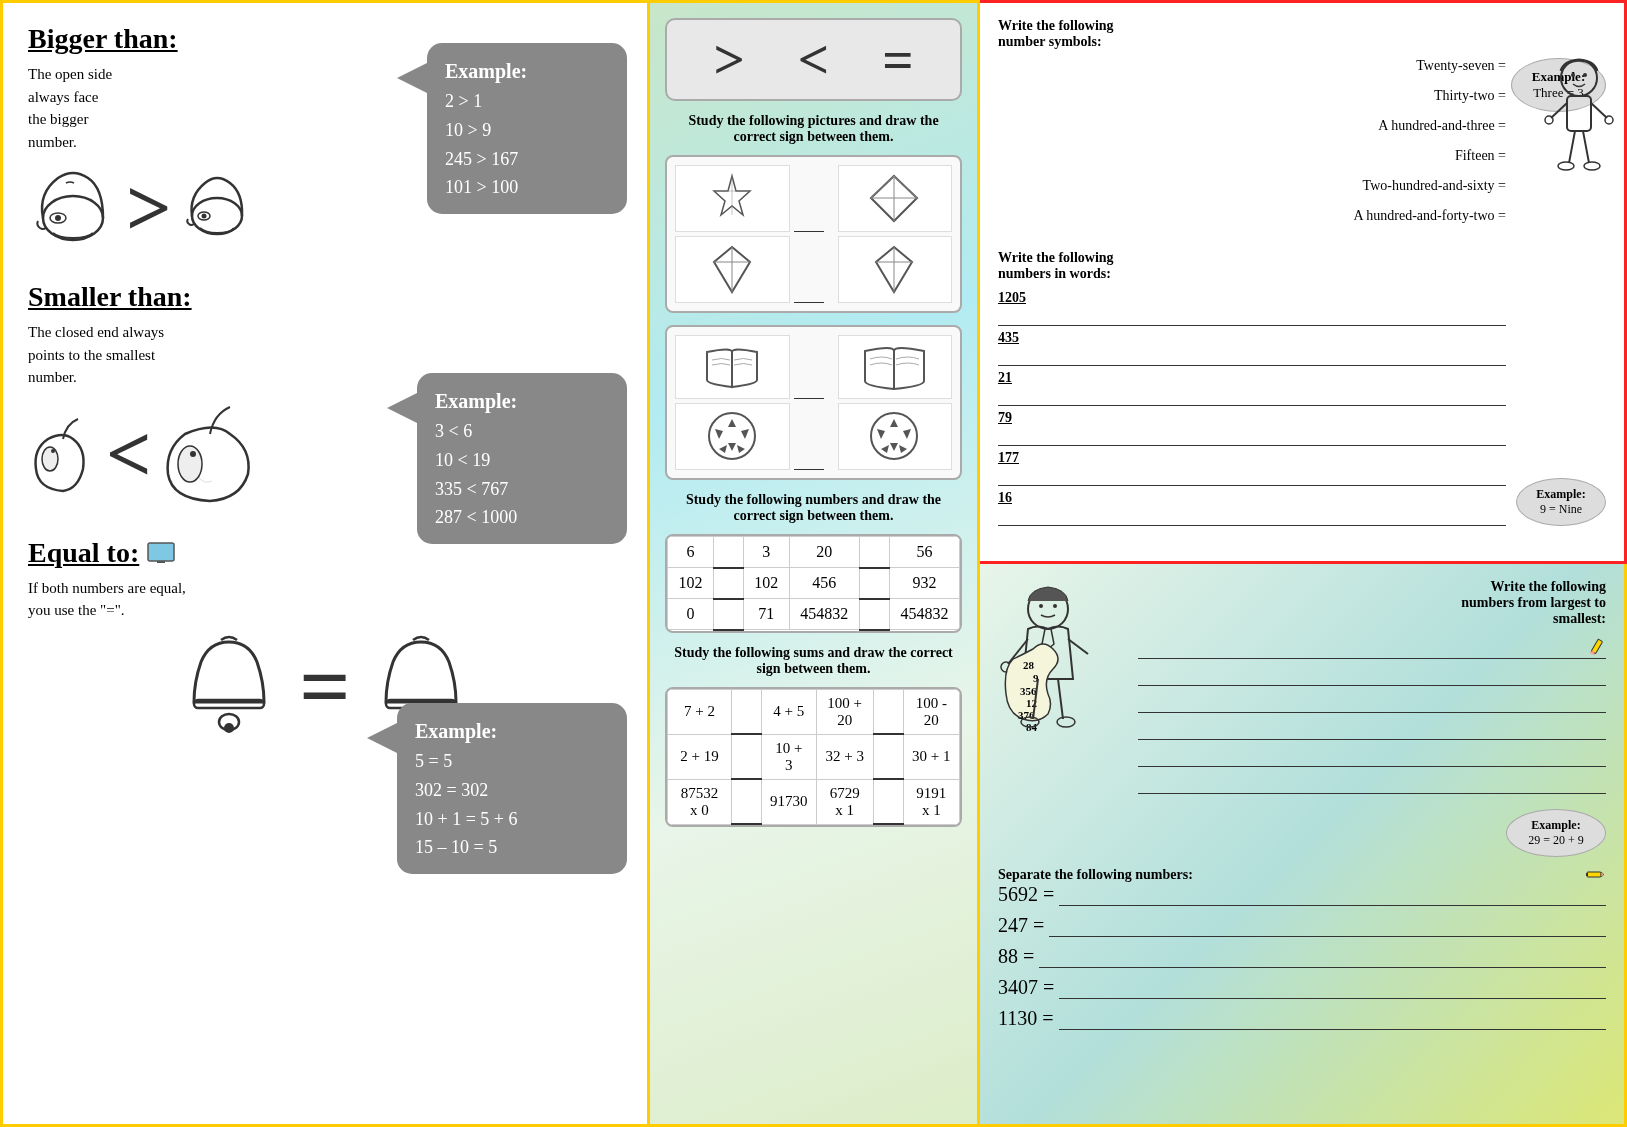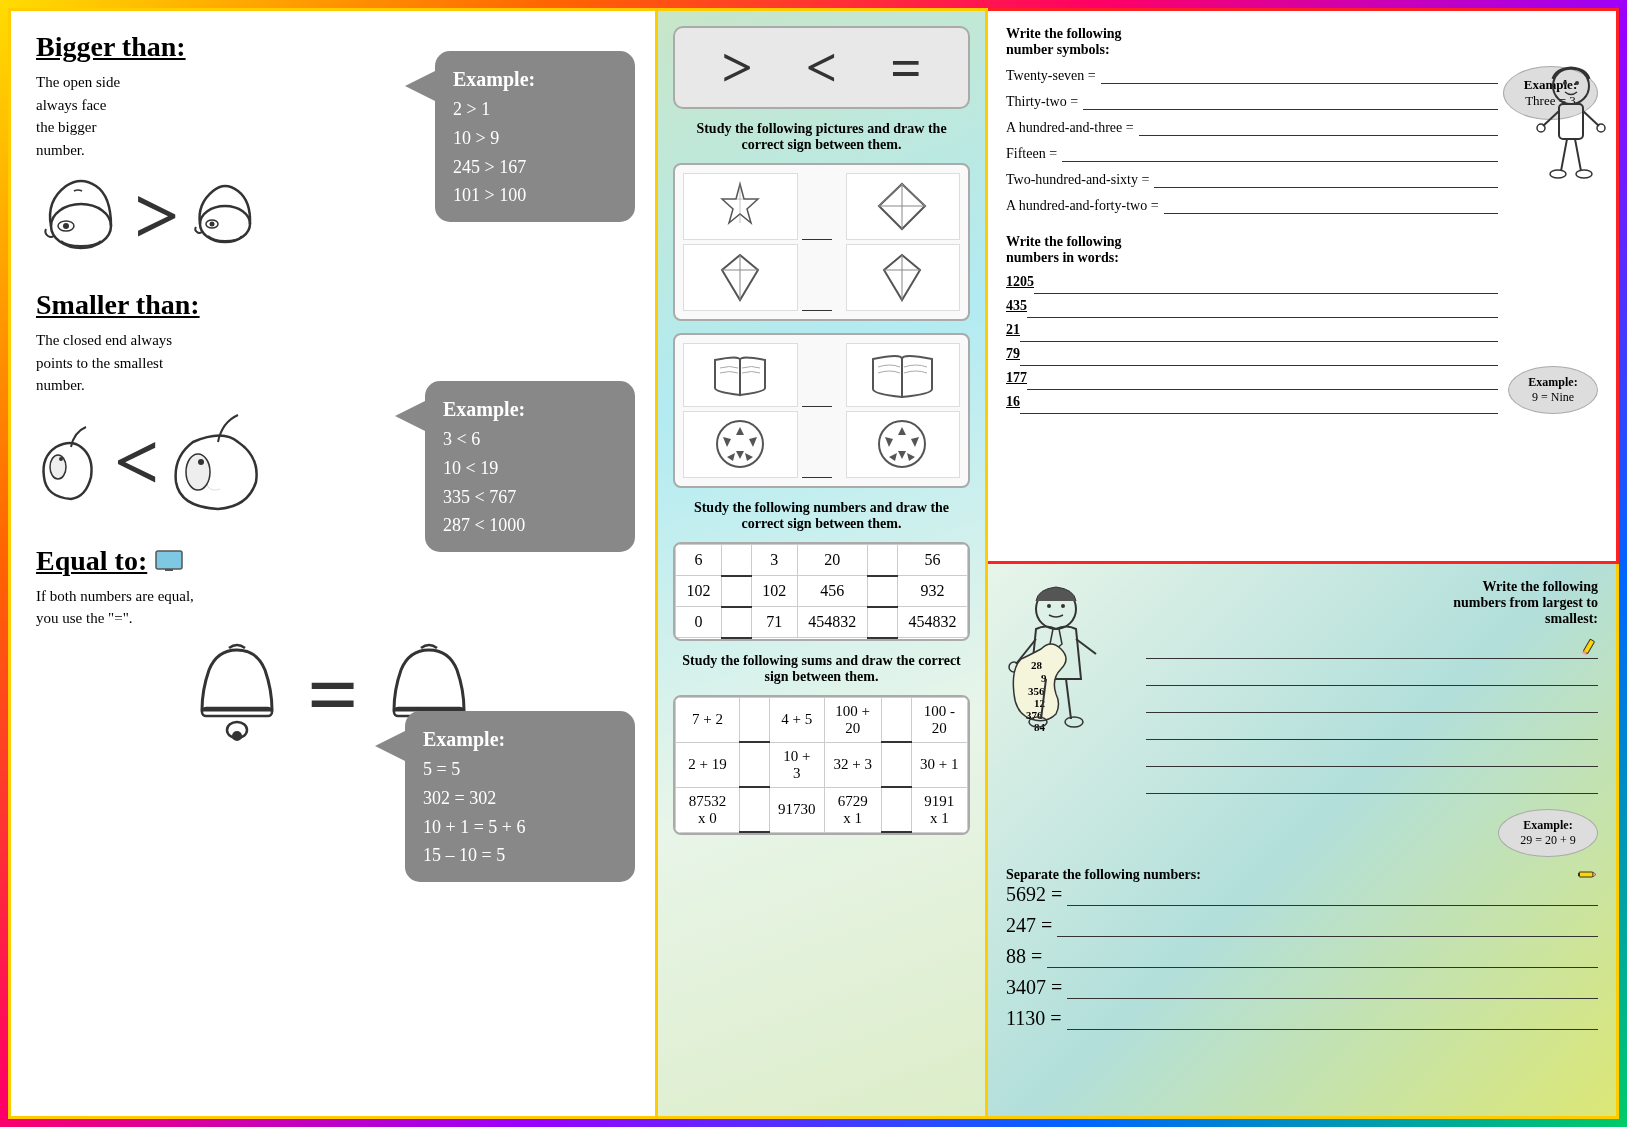--- a/index.html
+++ b/index.html
@@ -8,21 +8,20 @@
       height: 1127px;
       background: #fff;
       font-family: 'Comic Sans MS', 'Chalkboard SE', cursive;
       overflow: hidden;
     }
 
     .outer-border {
       width: 1627px;
       height: 1127px;
       background: linear-gradient(135deg, #ffdd00, #ff6600, #ff0066, #9900ff, #0066ff, #00cc66);
-      padding: 8px;
     }
 
     .main-grid {
       display: grid;
       grid-template-columns: 650px 330px 1fr;
       grid-template-rows: 1fr 1fr;
       width: 100%;
       height: 100%;
       gap: 0;
       background: #fff;
@@ -237,35 +236,36 @@
       font-weight: bold;
       margin-bottom: 8px;
     }
 
     .number-symbol-row {
       display: flex;
       align-items: flex-end;
       gap: 5px;
       margin-bottom: 8px;
       font-size: 14px;
+      flex-direction: column;
     }
 
     .write-line {
       border-bottom: 1px solid #333;
       flex: 1;
       height: 18px;
     }
 
     .write-words-section {
       margin-top: 10px;
     }
 
     .write-words-row {
       display: flex;
-      flex-direction: row;
+      flex-direction: column;
       margin-bottom: 4px;
       font-size: 14px;
     }
 
     .word-underlined {
       text-decoration: underline;
       font-size: 14px;
       font-weight: bold;
     }
 

